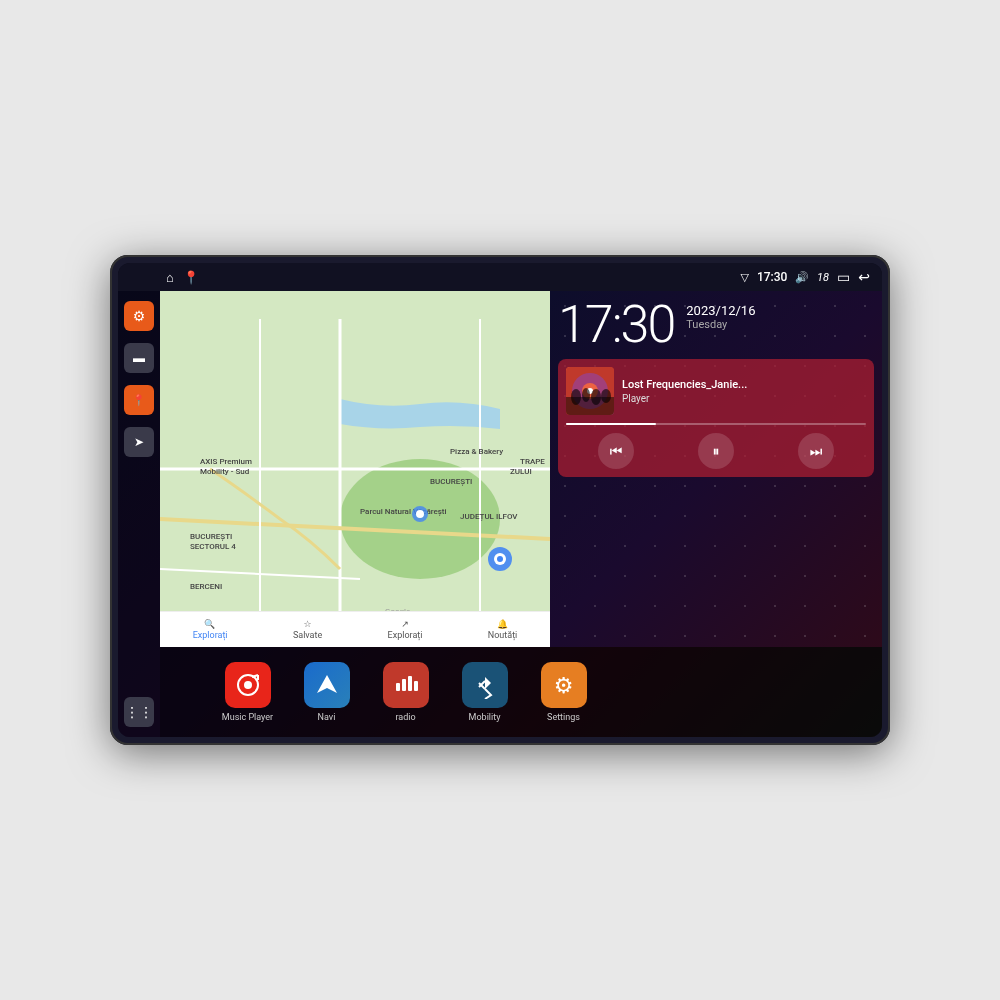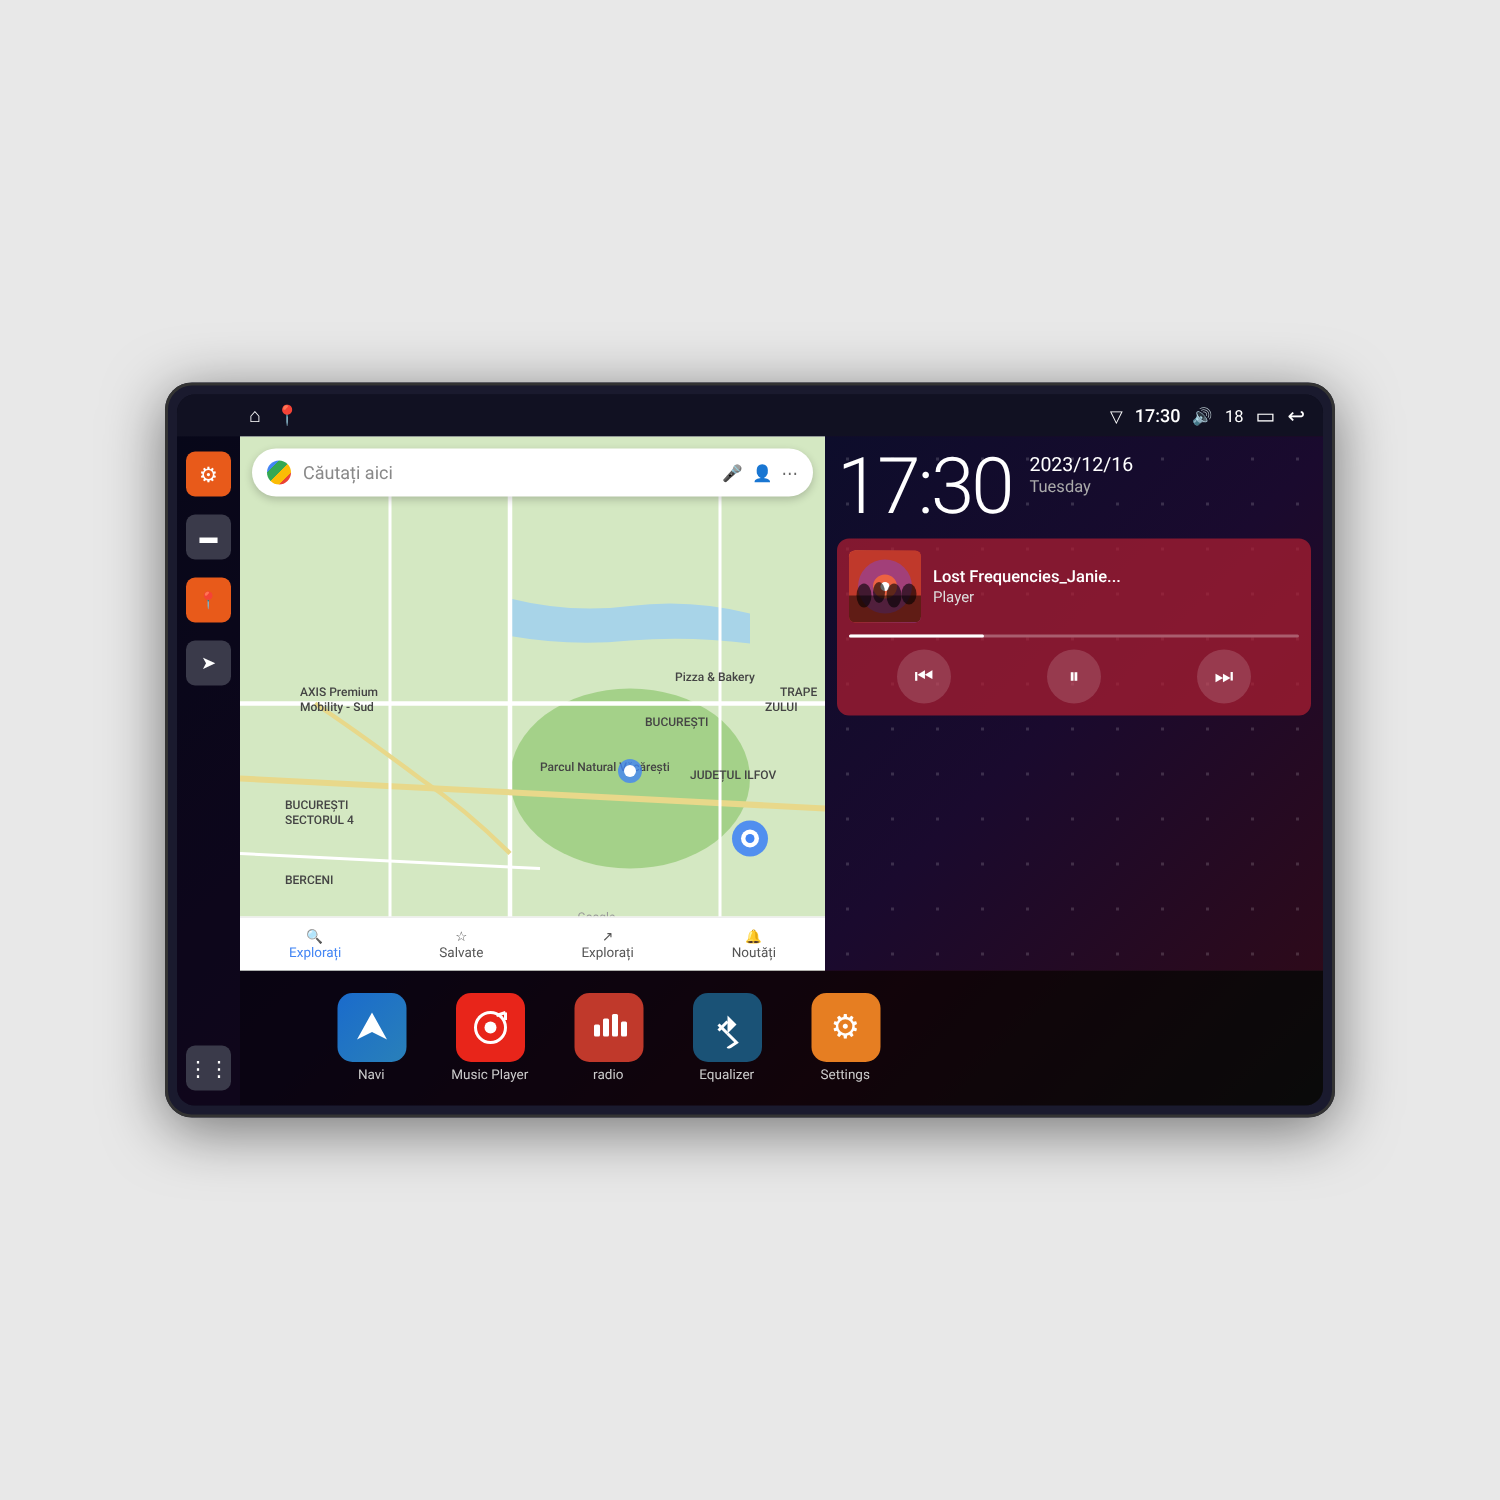--- a/index.html
+++ b/index.html
@@ -259,21 +259,21 @@
 
     <div class="status-bar">
       <div style="position:absolute;left:48px;display:flex;gap:10px;align-items:center;">
         <span style="color:#fff;font-size:13px;">⌂</span>
         <span style="color:#fff;font-size:13px;">📍</span>
       </div>
       <div class="status-right">
         <span style="color:#fff;font-size:11px;">▽</span>
         <span style="color:#fff;font-size:12px;font-weight:500;">17:30</span>
         <span style="color:#fff;font-size:11px;">🔊</span>
-        <span style="color:#fff;font-size:11px;">18</span>
+        <span style="color:#fff;font-size:11px;font-style:italic;">18</span>
         <span style="color:#fff;font-size:14px;">▭</span>
         <span style="color:#fff;font-size:14px;">↩</span>
       </div>
     </div>
 
     <div class="main-area">
 
       <div class="sidebar">
         <div class="sidebar-btn">
           <span class="sidebar-icon">⚙</span>
@@ -330,29 +330,20 @@
                 <circle cx="260" cy="195" r="8" fill="#4285f4" opacity="0.8"></circle>
                 <circle cx="260" cy="195" r="4" fill="#fff"></circle>
 
                 <circle cx="340" cy="240" r="12" fill="#4285f4" opacity="0.9"></circle>
                 <circle cx="340" cy="240" r="6" fill="#fff"></circle>
                 <circle cx="340" cy="240" r="3" fill="#4285f4"></circle>
 
                 <text x="225" y="295" font-size="8" fill="#999">Google</text>
               </svg>
 
-              <div class="map-search-bar">
-                <div class="map-logo" style="font-size:7px;background:linear-gradient(135deg,#4285f4 0%,#4285f4 25%,#34a853 25%,#34a853 50%,#fbbc05 50%,#fbbc05 75%,#ea4335 75%);border-radius:50%;width:16px;height:16px;"></div>
-                <span class="map-search-text">Căutați aici</span>
-                <div class="map-search-icons">
-                  <span style="font-size:11px;color:#666;">🎤</span>
-                  <span style="font-size:11px;color:#4285f4;">👤</span>
-                  <span style="font-size:11px;color:#666;">⋯</span>
-                </div>
-              </div>
 
               <div class="map-bottom-bar">
                 <div class="map-bottom-item active">
                   <span>🔍</span>
                   <span>Explorați</span>
                 </div>
                 <div class="map-bottom-item">
                   <span>☆</span>
                   <span>Salvate</span>
                 </div>
@@ -413,37 +404,37 @@
                 <div class="ctrl-btn">
                   <span>⏭</span>
                 </div>
               </div>
             </div>
           </div>
         </div>
 
         <div class="app-grid-section">
           <div class="app-item">
-            <div class="app-icon" style="background:linear-gradient(135deg,#1a6bcc,#2980b9);">
-              <svg width="28" height="28" viewBox="0 0 28 28">
-                  <polygon points="14,4 24,22 14,17 4,22" fill="white"></polygon>
-                </svg>
-            </div>
-            <span class="app-label">Navi</span>
-          </div>
-          <div class="app-item">
             <div class="app-icon red">
               <svg width="28" height="28" viewBox="0 0 28 28">
                 <circle cx="14" cy="14" r="10" fill="none" stroke="white" stroke-width="2"></circle>
                 <circle cx="14" cy="14" r="4" fill="white"></circle>
                 <line x1="18" y1="6" x2="24" y2="4" stroke="white" stroke-width="2"></line>
                 <line x1="24" y1="4" x2="24" y2="9" stroke="white" stroke-width="2"></line>
               </svg>
             </div>
             <span class="app-label">Music Player</span>
+          </div>
+          <div class="app-item">
+            <div class="app-icon" style="background:linear-gradient(135deg,#1a6bcc,#2980b9);">
+              <svg width="28" height="28" viewBox="0 0 28 28">
+                  <polygon points="14,4 24,22 14,17 4,22" fill="white"></polygon>
+                </svg>
+            </div>
+            <span class="app-label">Navi</span>
           </div>
           <div class="app-item">
             <div class="app-icon dark-red">
               <svg width="28" height="28" viewBox="0 0 28 28">
                 <rect x="4" y="12" width="4" height="8" fill="white" rx="1"></rect>
                 <rect x="10" y="8" width="4" height="12" fill="white" rx="1"></rect>
                 <rect x="16" y="5" width="4" height="15" fill="white" rx="1"></rect>
                 <rect x="22" y="10" width="4" height="10" fill="white" rx="1"></rect>
               </svg>
             </div>
@@ -451,21 +442,21 @@
           </div>
           <div class="app-item">
             <div class="app-icon" style="background:#1a5276;">
               <svg width="28" height="28" viewBox="0 0 28 28">
                 <path d="M14 6 L20 12 L14 18 L14 6 Z" fill="white"></path>
                 <path d="M14 18 L20 24 L14 28" fill="none" stroke="white" stroke-width="2"></path>
                 <path d="M14 10 L8 16" fill="none" stroke="white" stroke-width="2"></path>
                 <path d="M14 18 L8 12" fill="none" stroke="white" stroke-width="2"></path>
               </svg>
             </div>
-            <span class="app-label">Equalizer</span>
+            <span class="app-label">Mobility</span>
           </div>
           <div class="app-item">
             <div class="app-icon orange2">
               <span style="font-size:22px;color:white;">⚙</span>
             </div>
             <span class="app-label">Settings</span>
           </div>
         </div>
       </div>
     </div>

